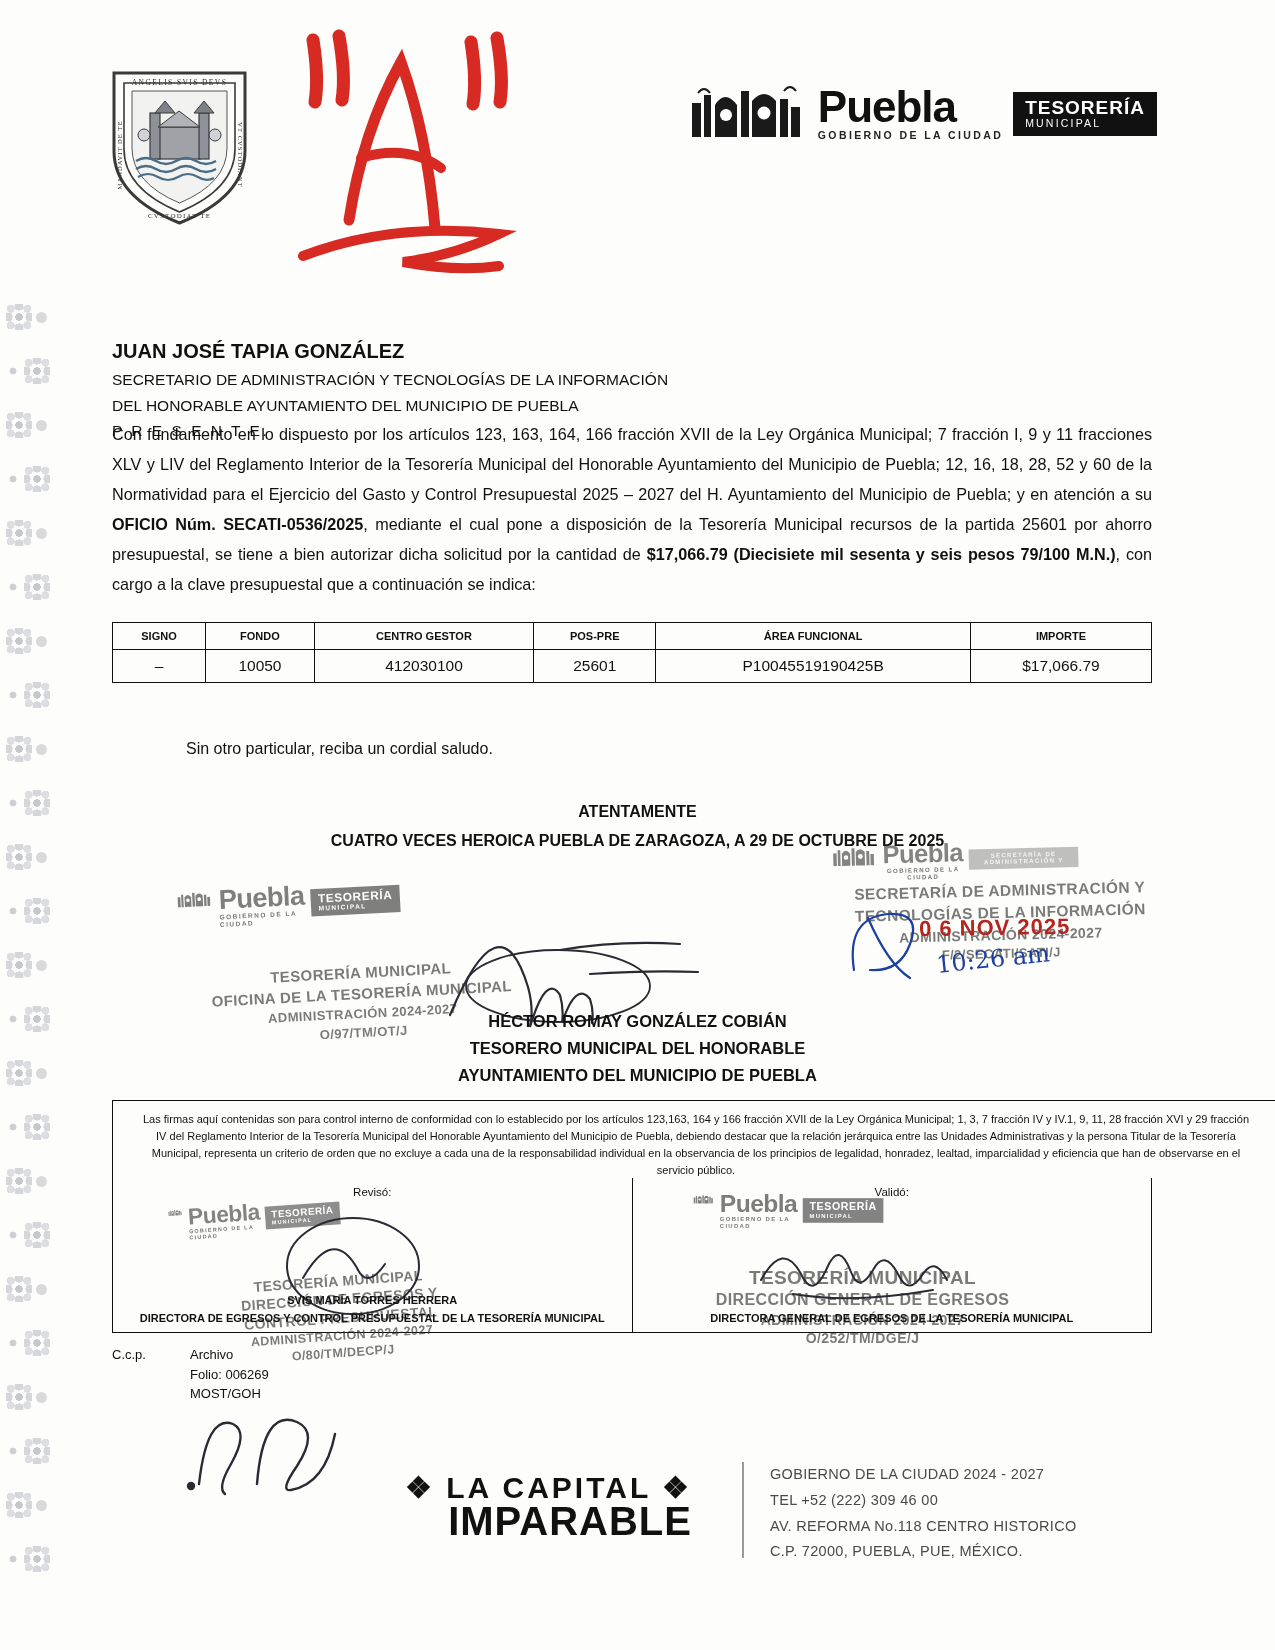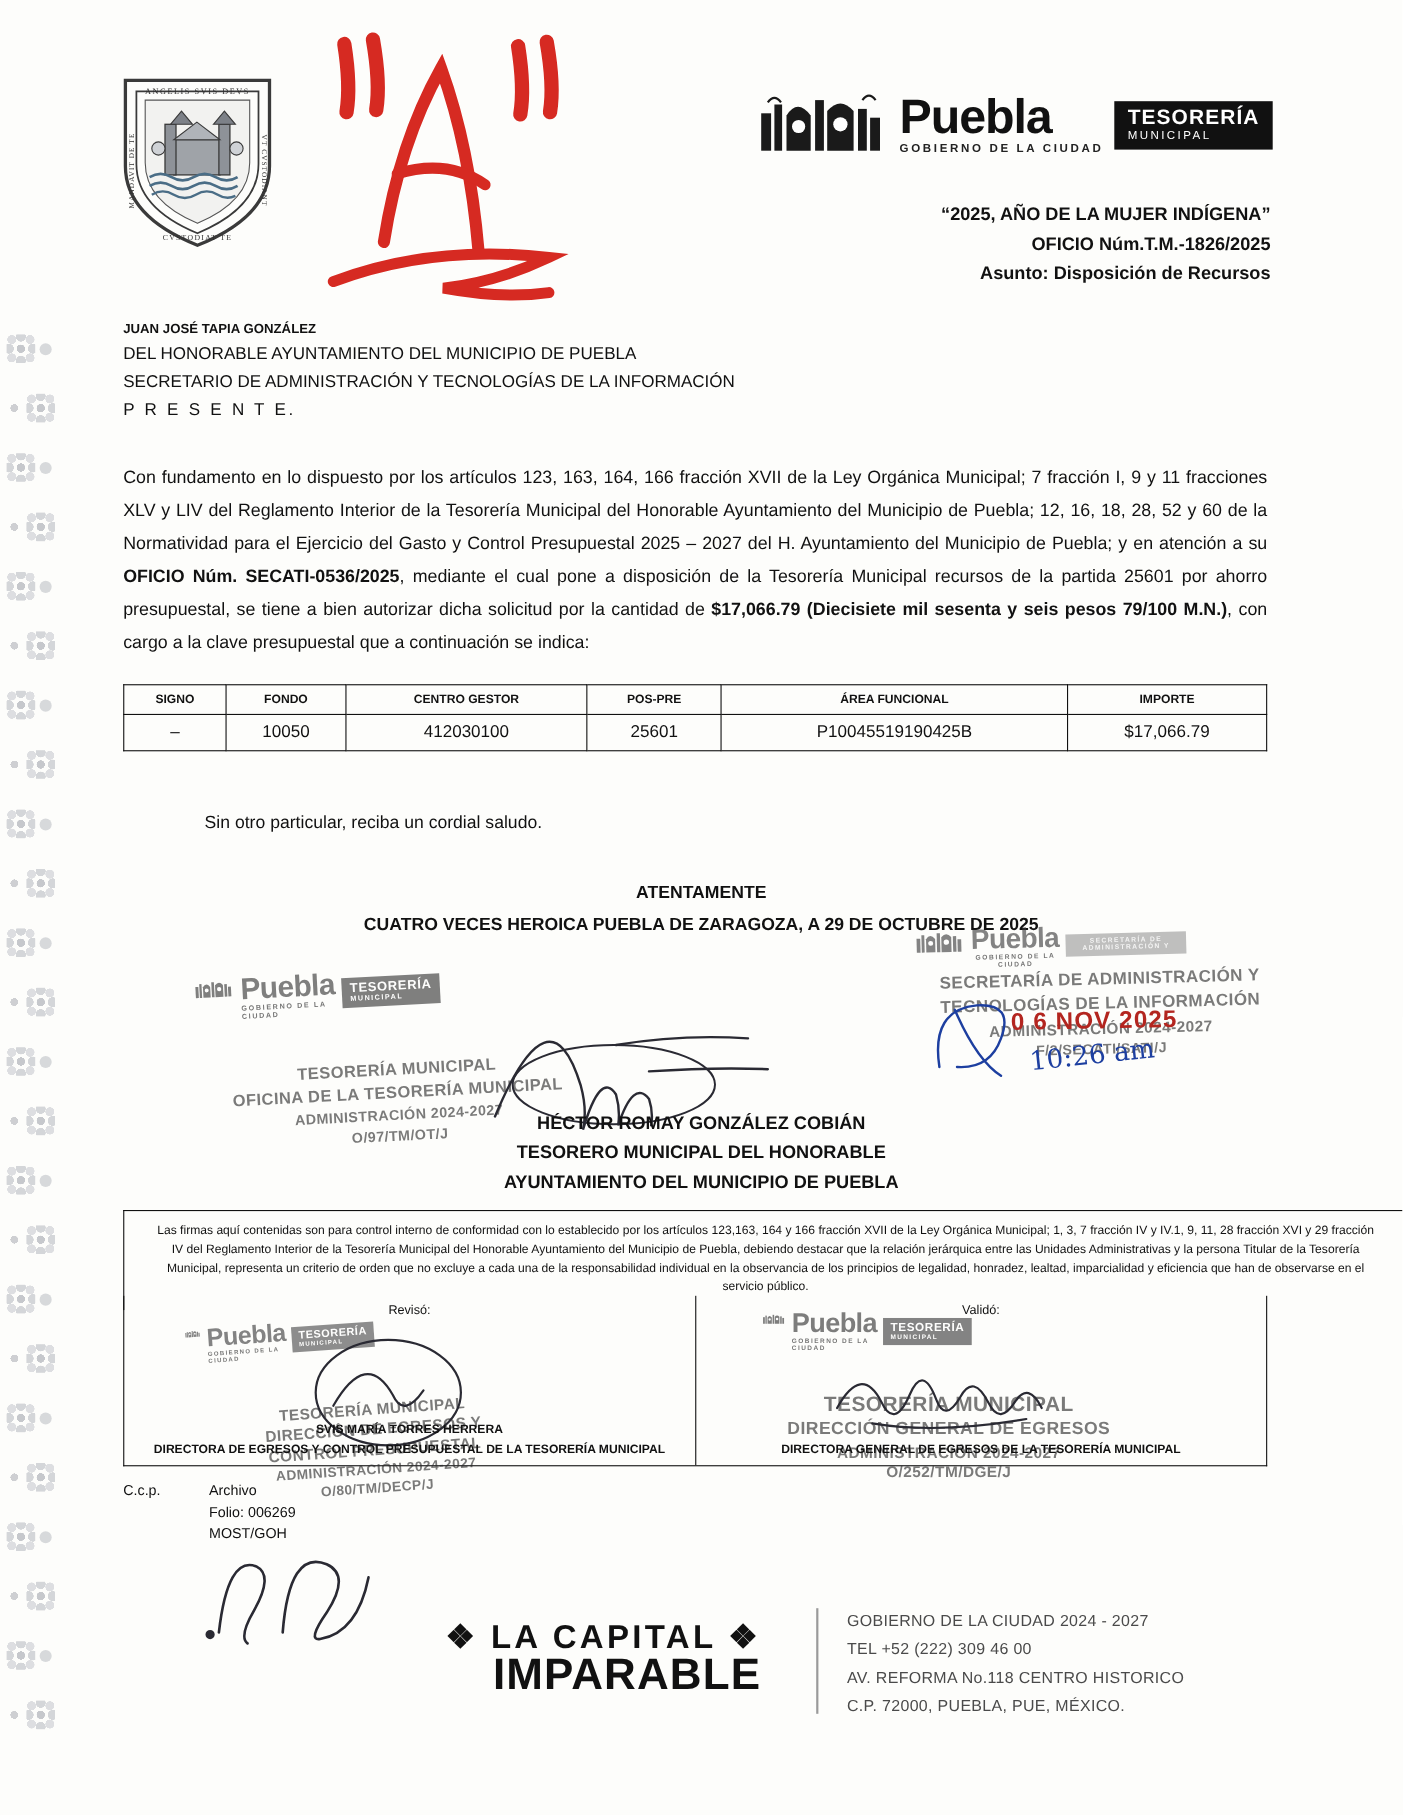--- a/index.html
+++ b/index.html
@@ -141,21 +141,21 @@
 
   
   .addressee {
     position: absolute;
     left: 112px;
     top: 290px;
     line-height: 1.62;
     font-size: 15.5px;
     color: #111;
   }
-  .addressee .name { font-weight: bold; font-size: 12px; }
+  .addressee .name { font-weight: bold; font-size: 20px; margin-top: 45px; }
   .addressee .presente { letter-spacing: 2.5px; }
 
   
   .body-text {
     position: absolute;
     left: 112px;
     top: 420px;
     width: 1040px;
     font-size: 16.2px;
     line-height: 1.85;
@@ -547,30 +547,25 @@
     <div>
       <div class="puebla-word">Puebla</div>
       <div class="puebla-sub">GOBIERNO DE LA CIUDAD</div>
     </div>
     <div class="tesoreria-badge">
       <div class="t1">TESORERÍA</div>
       <div class="t2">MUNICIPAL</div>
     </div>
   </div>
 
-  <div class="header-lines">
-    <div>“2025, AÑO DE LA MUJER INDÍGENA”</div>
-    <div>OFICIO Núm.T.M.-1826/2025</div>
-    <div>Asunto: Disposición de Recursos</div>
-  </div>
 
   <div class="addressee">
     <div class="name">JUAN JOSÉ TAPIA GONZÁLEZ</div>
+    <div>SECRETARIO DE ADMINISTRACIÓN Y TECNOLOGÍAS DE LA INFORMACIÓN</div>
     <div>DEL HONORABLE AYUNTAMIENTO DEL MUNICIPIO DE PUEBLA</div>
-    <div>SECRETARIO DE ADMINISTRACIÓN Y TECNOLOGÍAS DE LA INFORMACIÓN</div>
     <div class="presente">P R E S E N T E.</div>
   </div>
 
   <div class="body-text">
     <span>Con fundamento en lo dispuesto por los artículos 123, 163, 164, 166 fracción XVII de la Ley Orgánica Municipal; 7 fracción I, 9 y 11 fracciones XLV y LIV del Reglamento Interior de la Tesorería Municipal del Honorable Ayuntamiento del Municipio de Puebla; 12, 16, 18, 28, 52 y 60 de la Normatividad para el Ejercicio del Gasto y Control Presupuestal 2025 – 2027 del H. Ayuntamiento del Municipio de Puebla; y en atención a su </span><b>OFICIO Núm. SECATI-0536/2025</b><span>, mediante el cual pone a disposición de la Tesorería Municipal recursos de la partida 25601 por ahorro presupuestal, se tiene a bien autorizar dicha solicitud por la cantidad de </span><b>$17,066.79 (Diecisiete mil sesenta y seis pesos 79/100 M.N.)</b><span>, con cargo a la clave presupuestal que a continuación se indica:</span>
   </div>
 
   <table class="budget-table">
     <thead>
       <tr>

